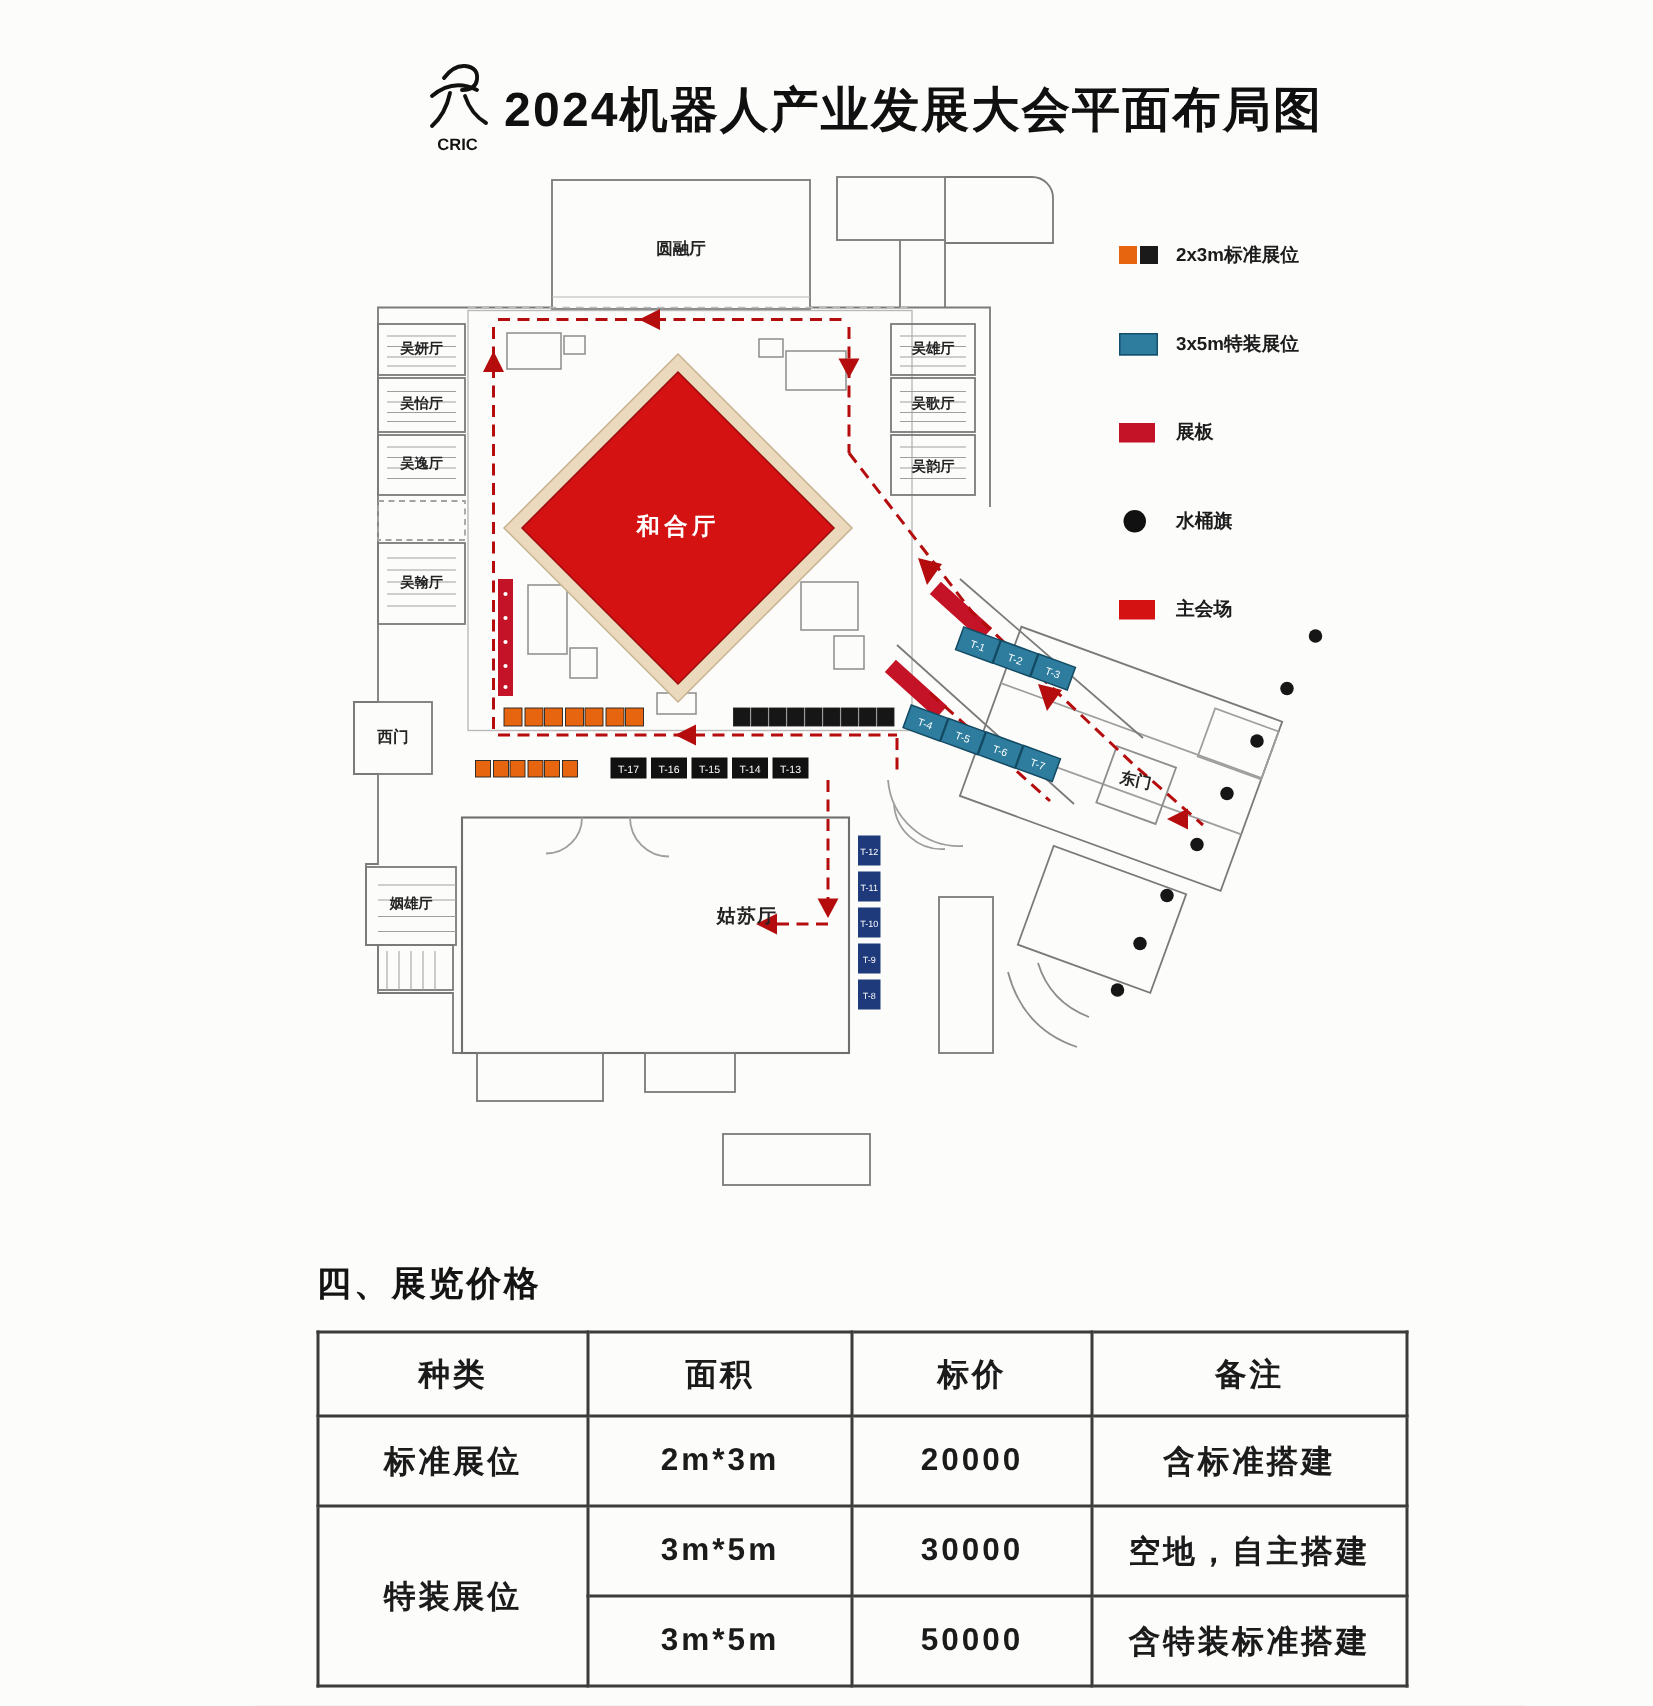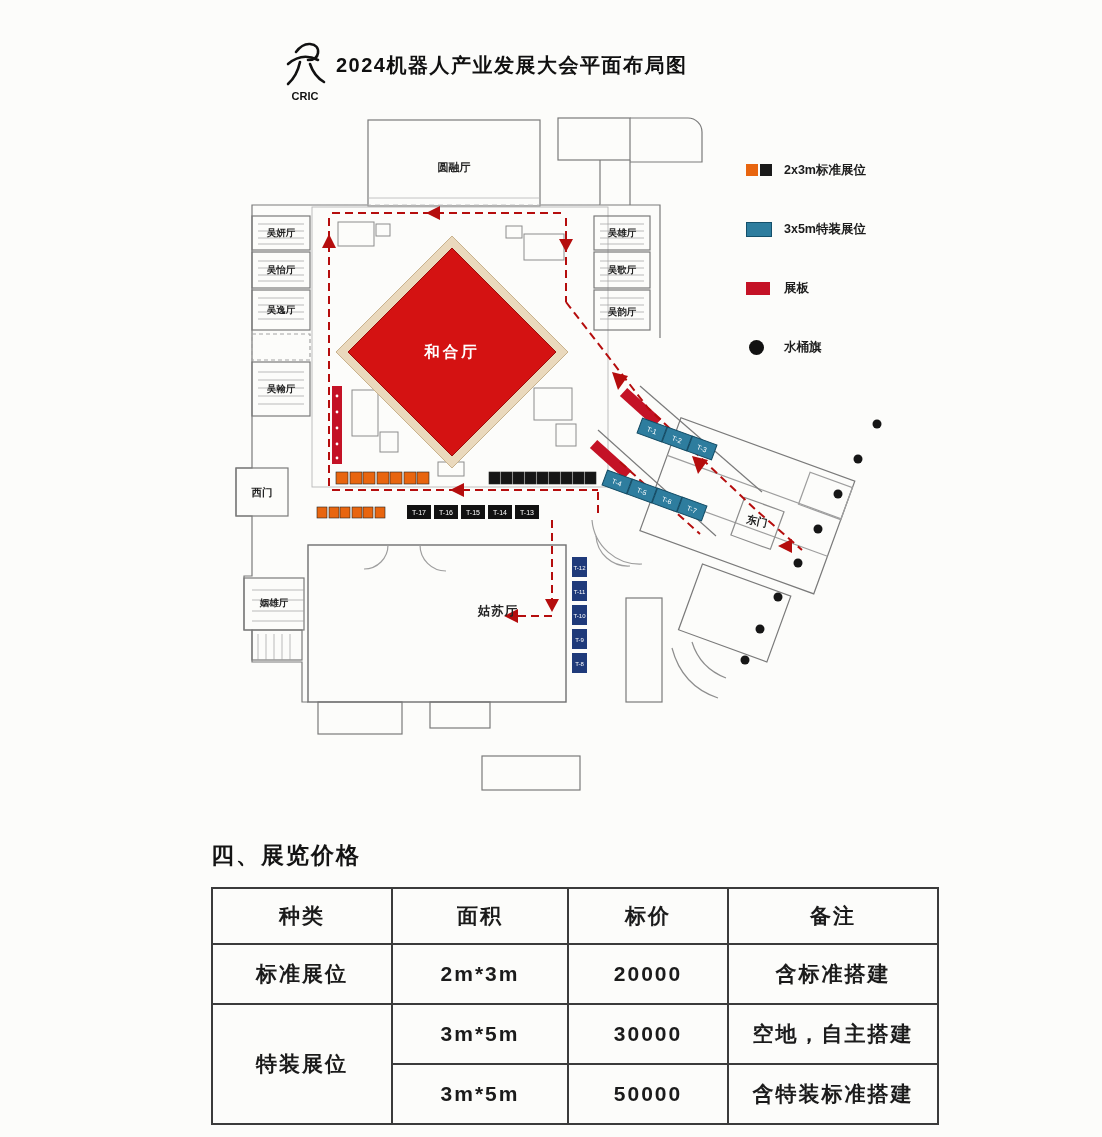--- a/index.html
+++ b/index.html
@@ -1,20 +1,20 @@
 <!DOCTYPE html>
 <html><head>
 <meta charset="utf-8">
 <style>
   html,body{margin:0;padding:0;background:#e9e9e7;}
   .page{position:relative;width:1102px;height:1137px;background:#fcfcfa;overflow:hidden;
         font-family:"Liberation Sans","DejaVu Sans",sans-serif;color:#1a1a1a;}
   
   .logo{position:absolute;left:276px;top:38px;width:58px;height:66px;}
-  .title{position:absolute;left:336px;top:52px;width:560px;font-size:20px;font-weight:800;
+  .title{position:absolute;left:336px;top:52px;width:560px;font-size:32px;font-weight:800;
          letter-spacing:1.5px;color:#101010;white-space:nowrap;}
   
   .legend{position:absolute;left:746px;top:126px;width:180px;}
   .lg-item{display:flex;align-items:center;height:30px;margin-top:29px;}
   .sw{display:inline-flex;width:26px;height:14px;margin-right:12px;align-items:center;}
   .sw i{display:inline-block;}
   .sw-std .o{width:13px;height:12px;background:#e8650f;margin-right:2px;}
   .sw-std .b{width:13px;height:12px;background:#1a1a1a;}
   .sw-special i{width:24px;height:13px;background:#2e7d9e;border:1px solid #14506b;}
   .sw-board i{width:24px;height:13px;background:#c41226;}
@@ -312,20 +312,26 @@
       <span class="sw sw-board">
           <i></i>
         </span>
       <span class="lg-label">展板</span>
     </div>
     <div class="lg-item">
       <span class="sw sw-dot">
           <i></i>
         </span>
       <span class="lg-label">水桶旗</span>
+    </div>
+    <div class="lg-item">
+      <span class="sw sw-main">
+          <i></i>
+        </span>
+      <span class="lg-label">主会场</span>
     </div>
   </div>
 
   <div class="pricing">
     <div class="pricing-heading">四、展览价格</div>
     <table class="price">
       <colgroup>
           <col class="c1">
           <col class="c2">
           <col class="c3">

